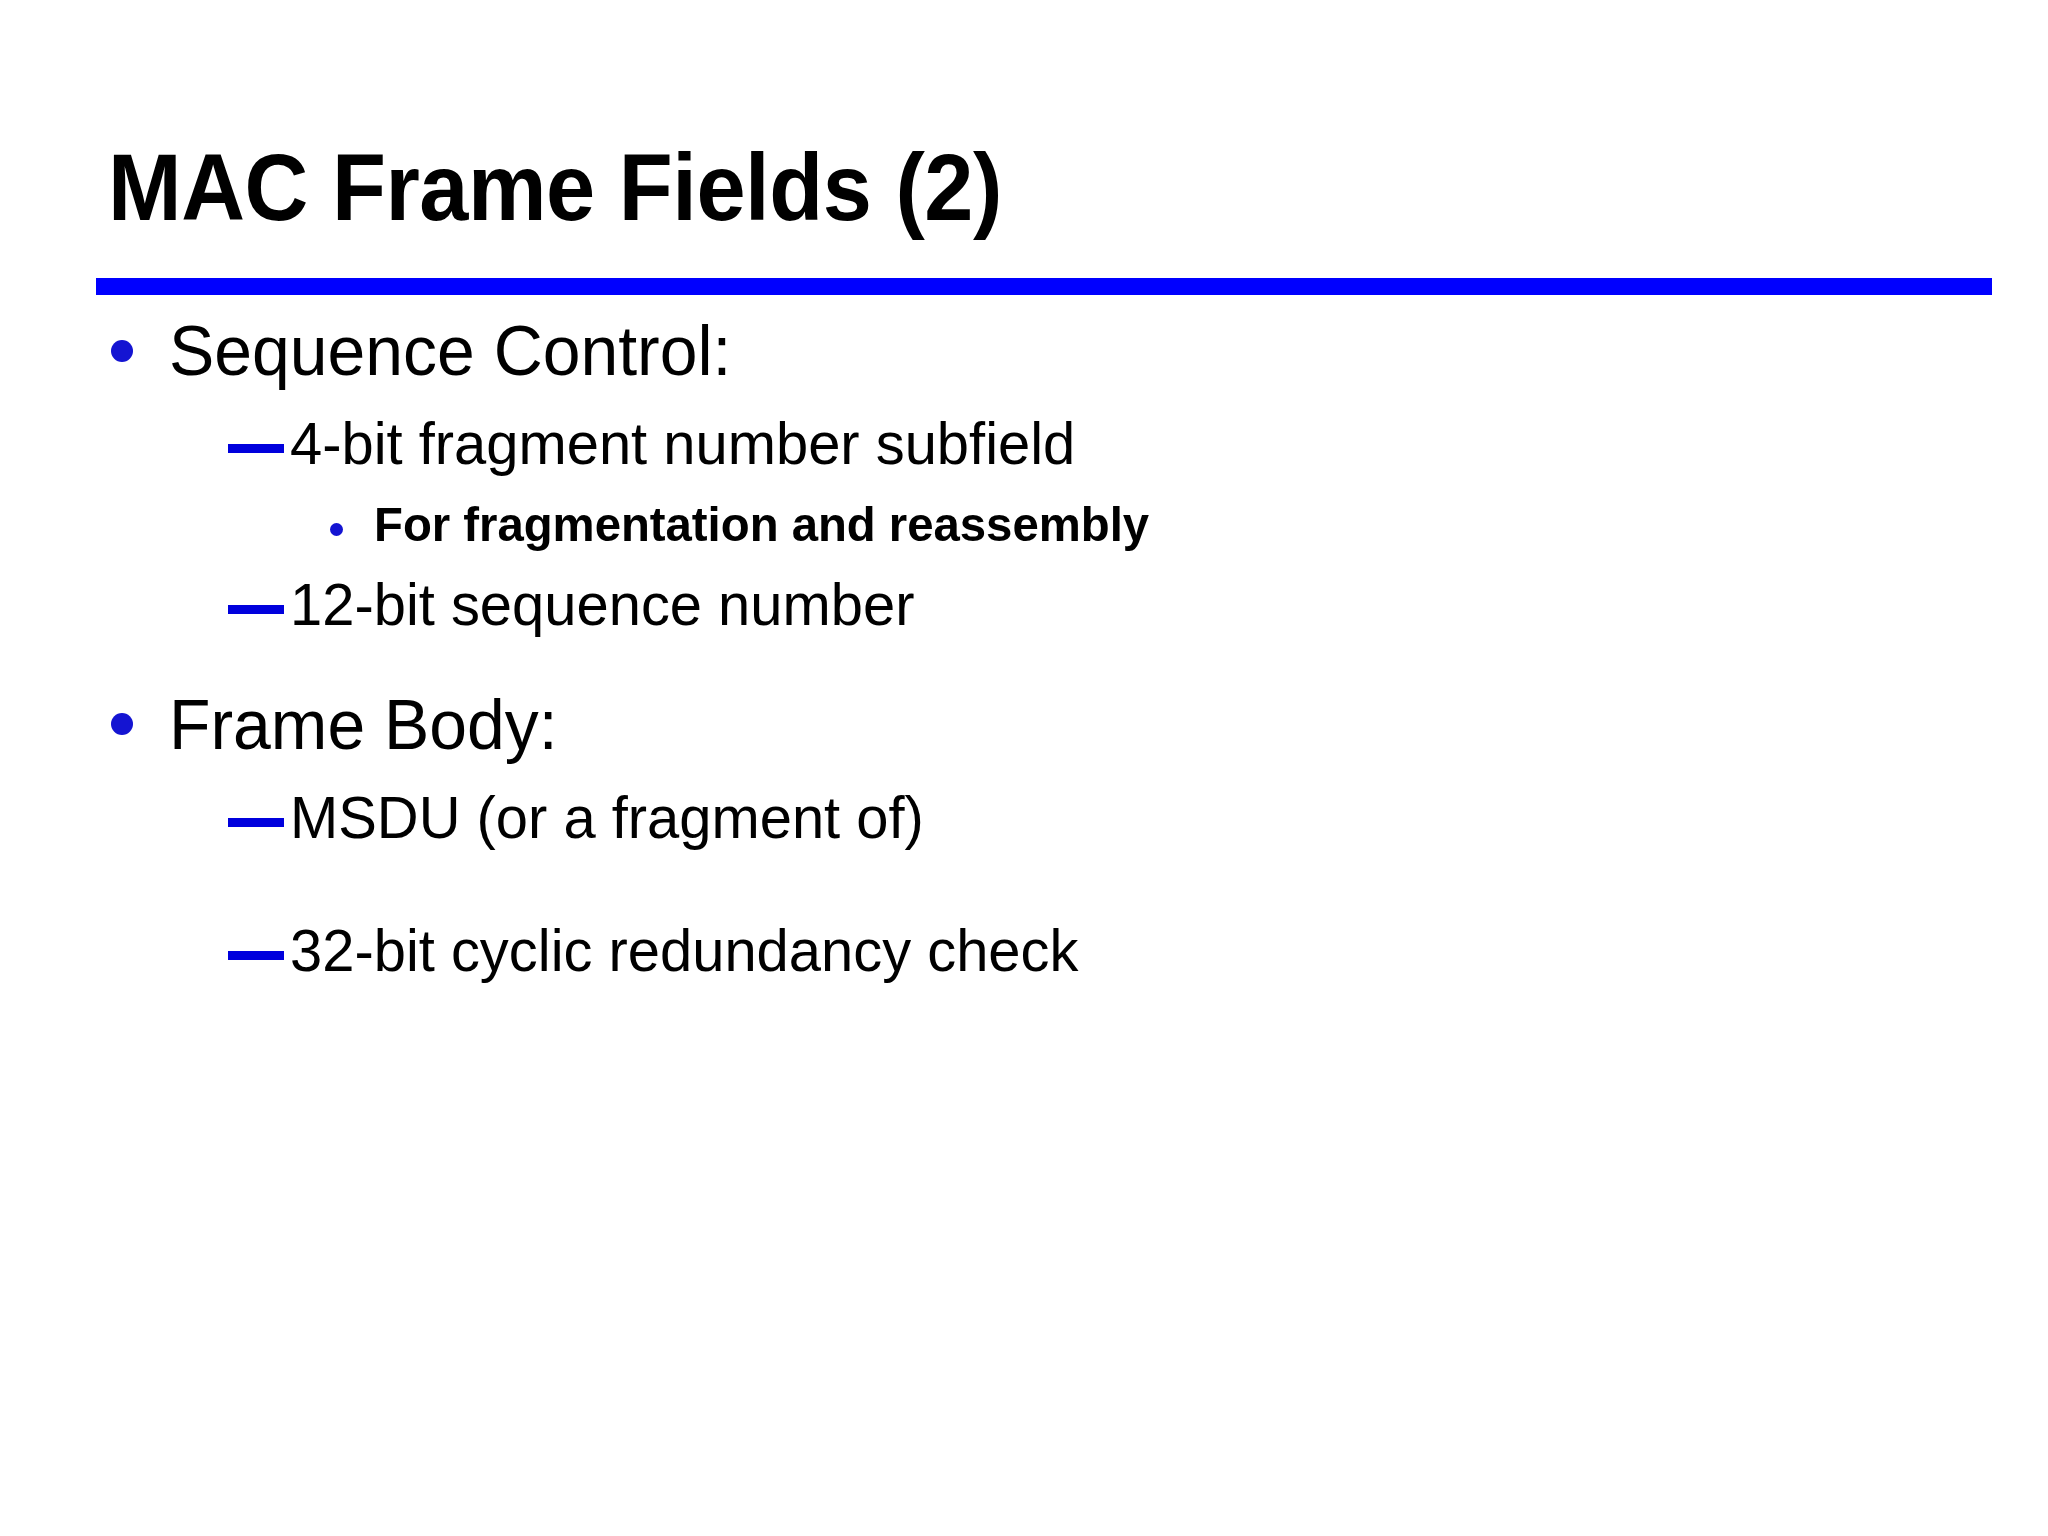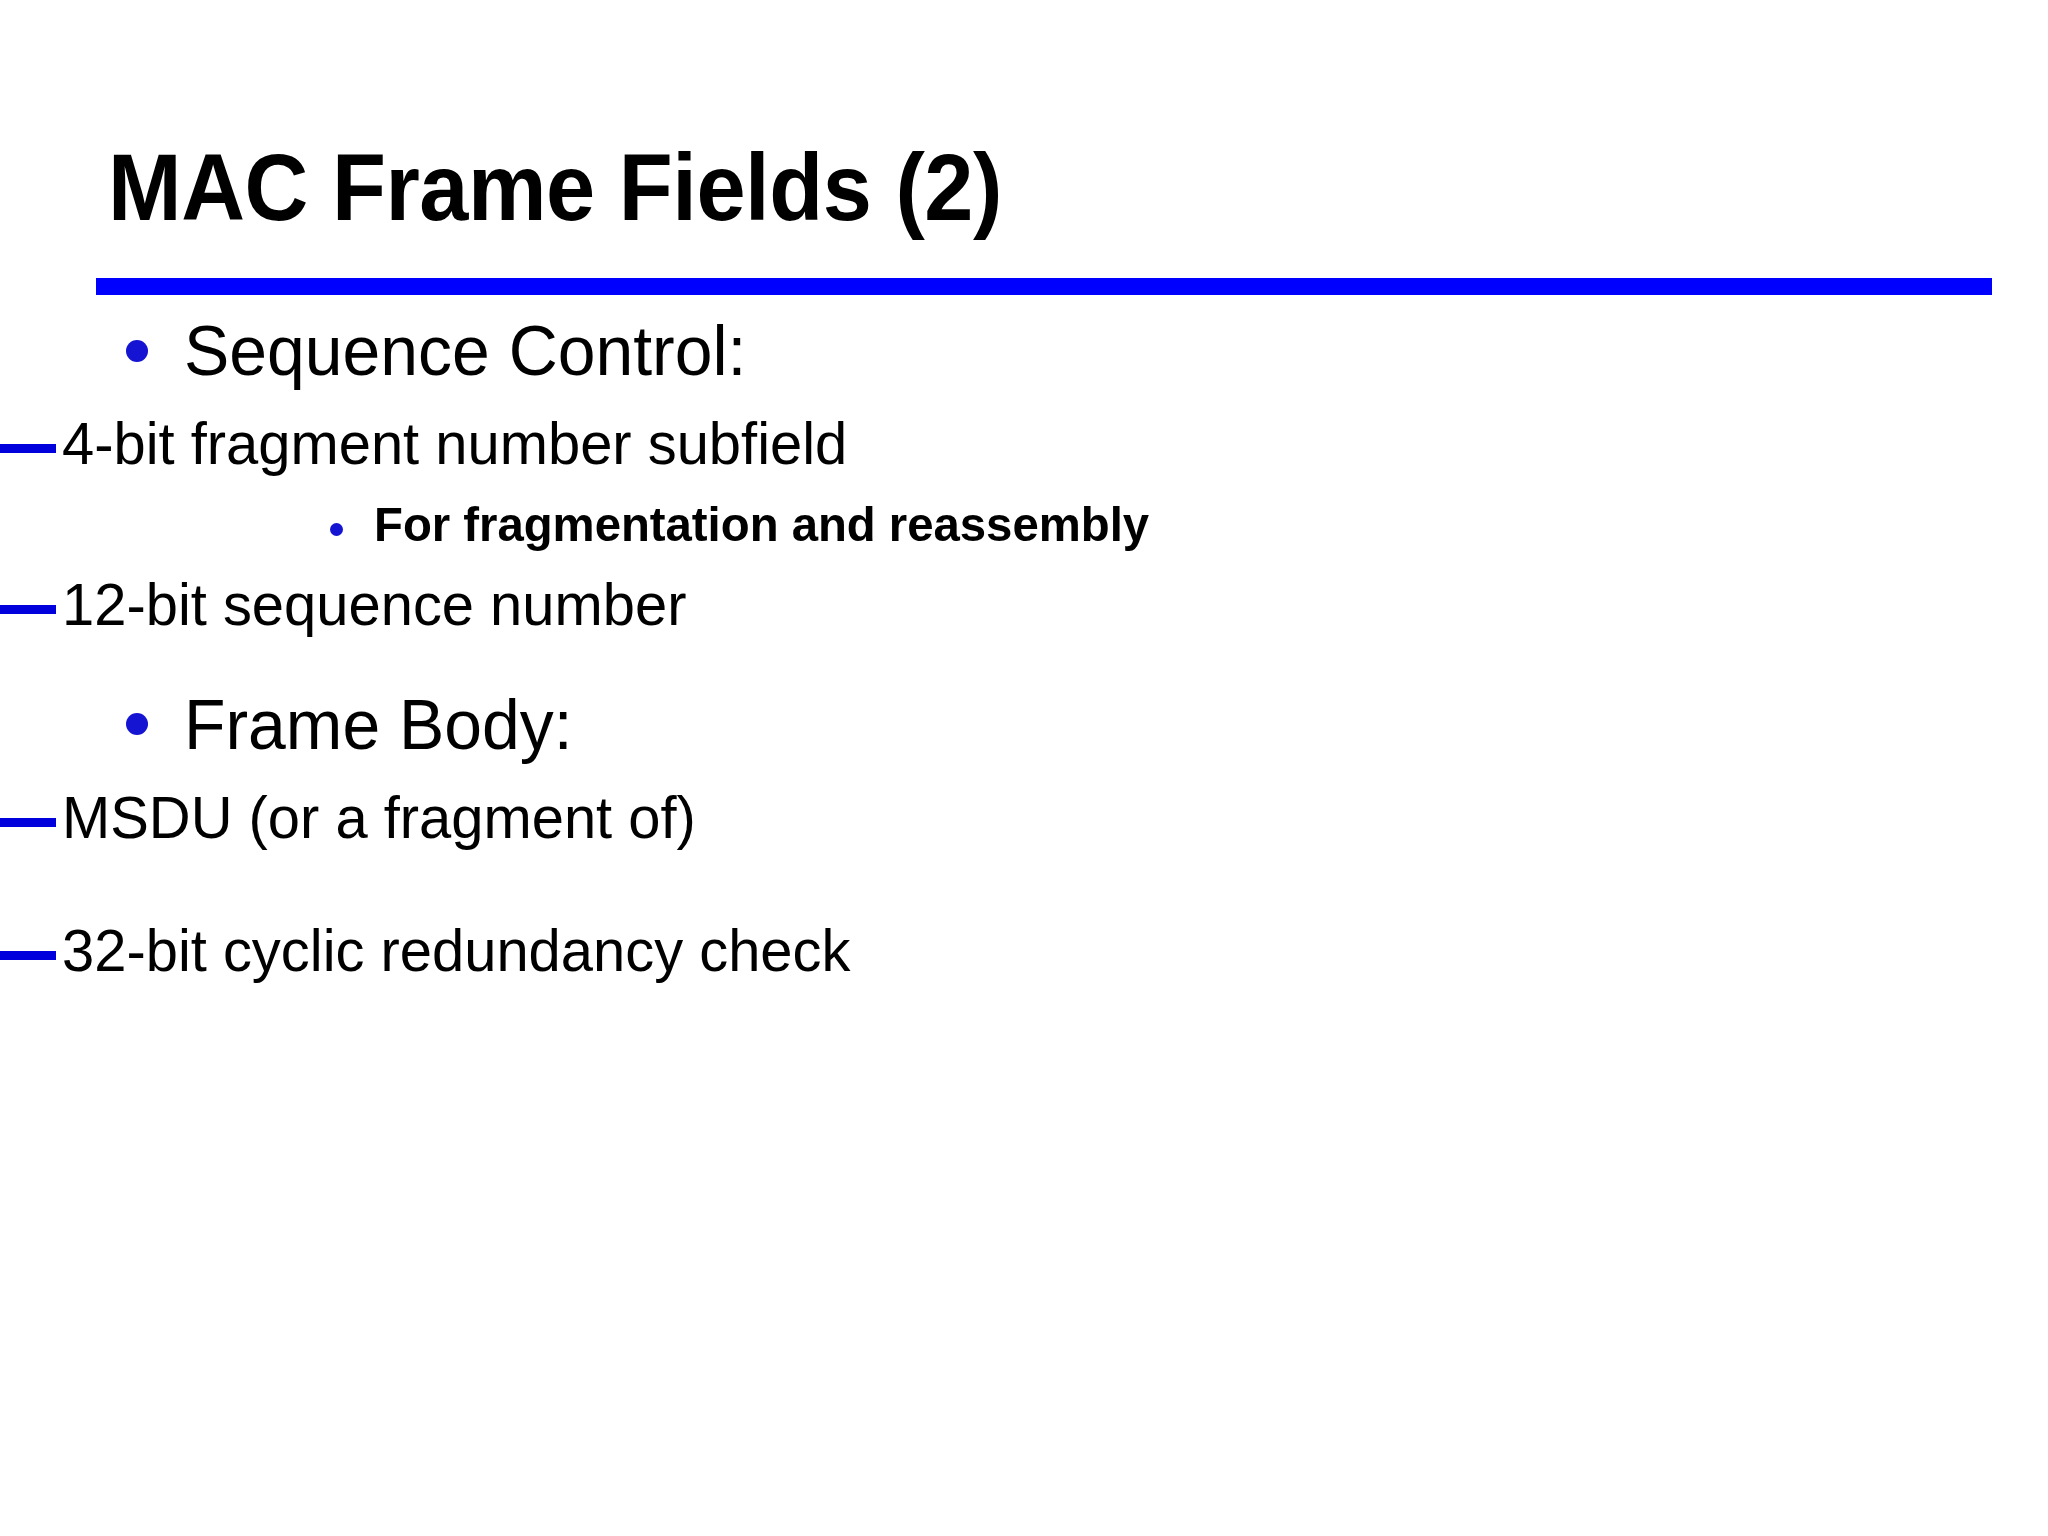--- a/index.html
+++ b/index.html
@@ -58,22 +58,23 @@
   }
 
   .bullet-row {
     display: flex;
     align-items: flex-start;
     color: #000000;
   }
 
   
   .lvl1 {
-    padding-left: 118px;
+    padding-left: 72px;
     margin-bottom: 2px;
+    margin-left: 31px;
   }
   .lvl1 .marker {
     flex: 0 0 auto;
     width: 66px;
     font-size: 62px;
     line-height: 1.18;
     color: #1414d2;
     text-align: left;
     padding-left: 8px;
     box-sizing: border-box;
@@ -92,20 +93,21 @@
     font-family: "Liberation Sans Narrow", "Liberation Sans", sans-serif;
     font-size: 70px;
     line-height: 1.12;
     letter-spacing: 0px;
     transform: scaleX(0.97);
     transform-origin: left top;
   }
 
   
   .lvl2 {
+    padding-left: 228px;
     margin-bottom: 0px;
   }
   .lvl2 .marker {
     flex: 0 0 auto;
     width: 62px;
     box-sizing: border-box;
     padding-top: 34px;
   }
   .lvl2 .marker .dash {
     display: block;

